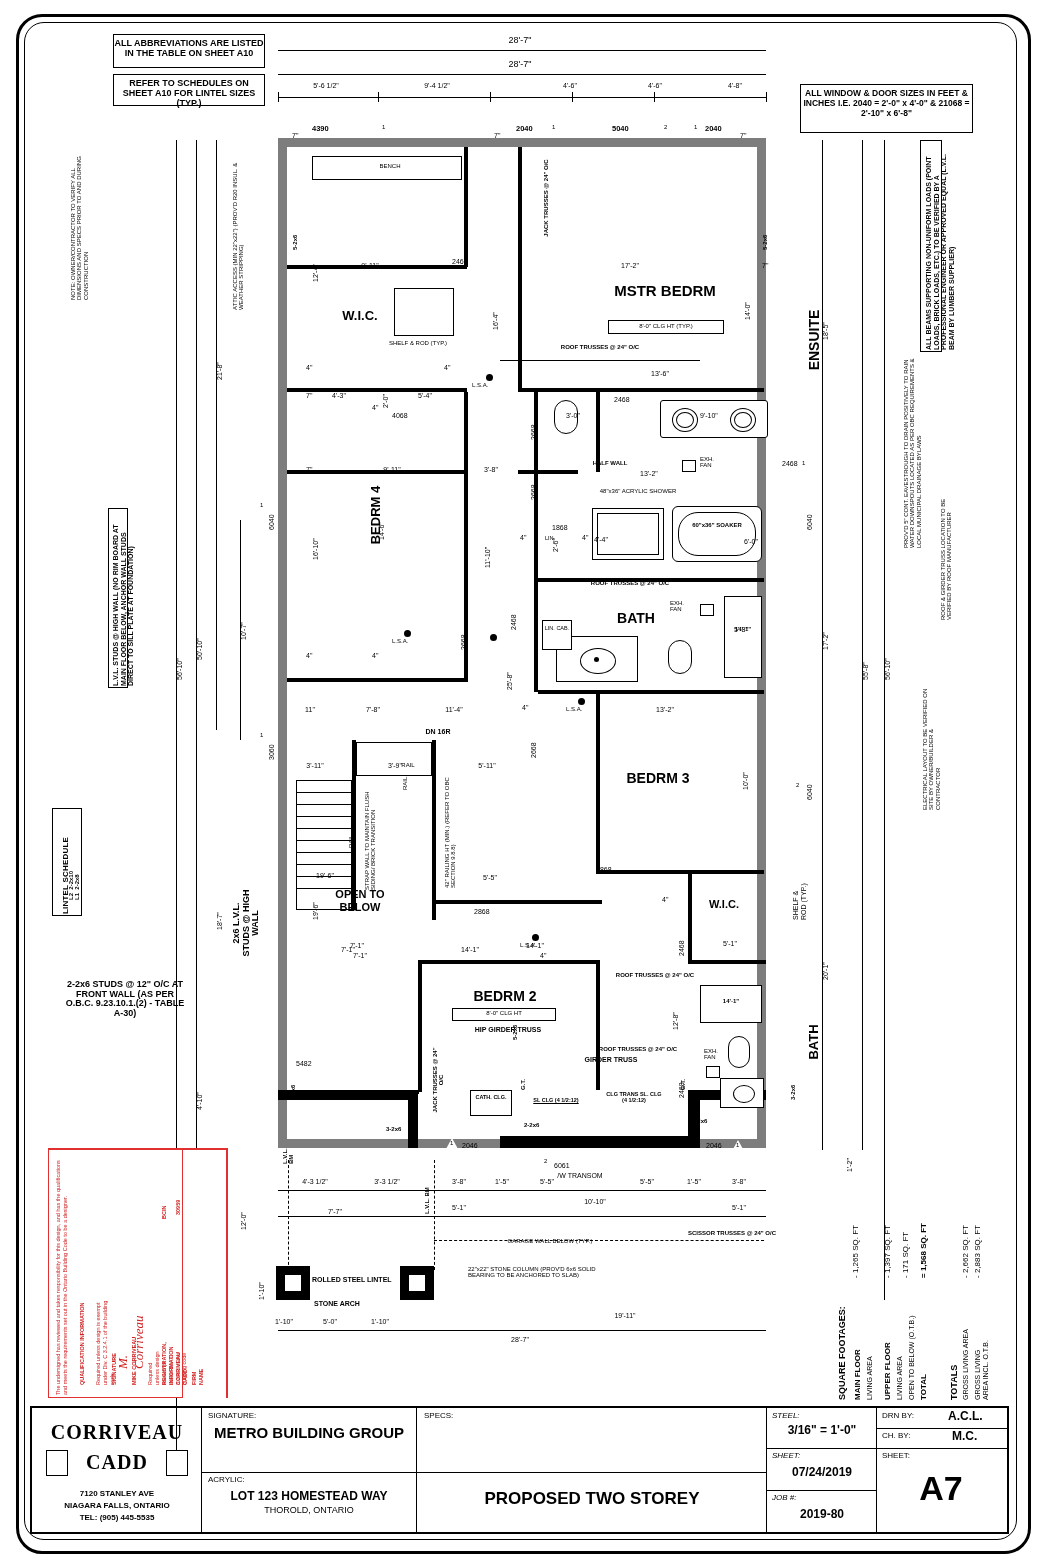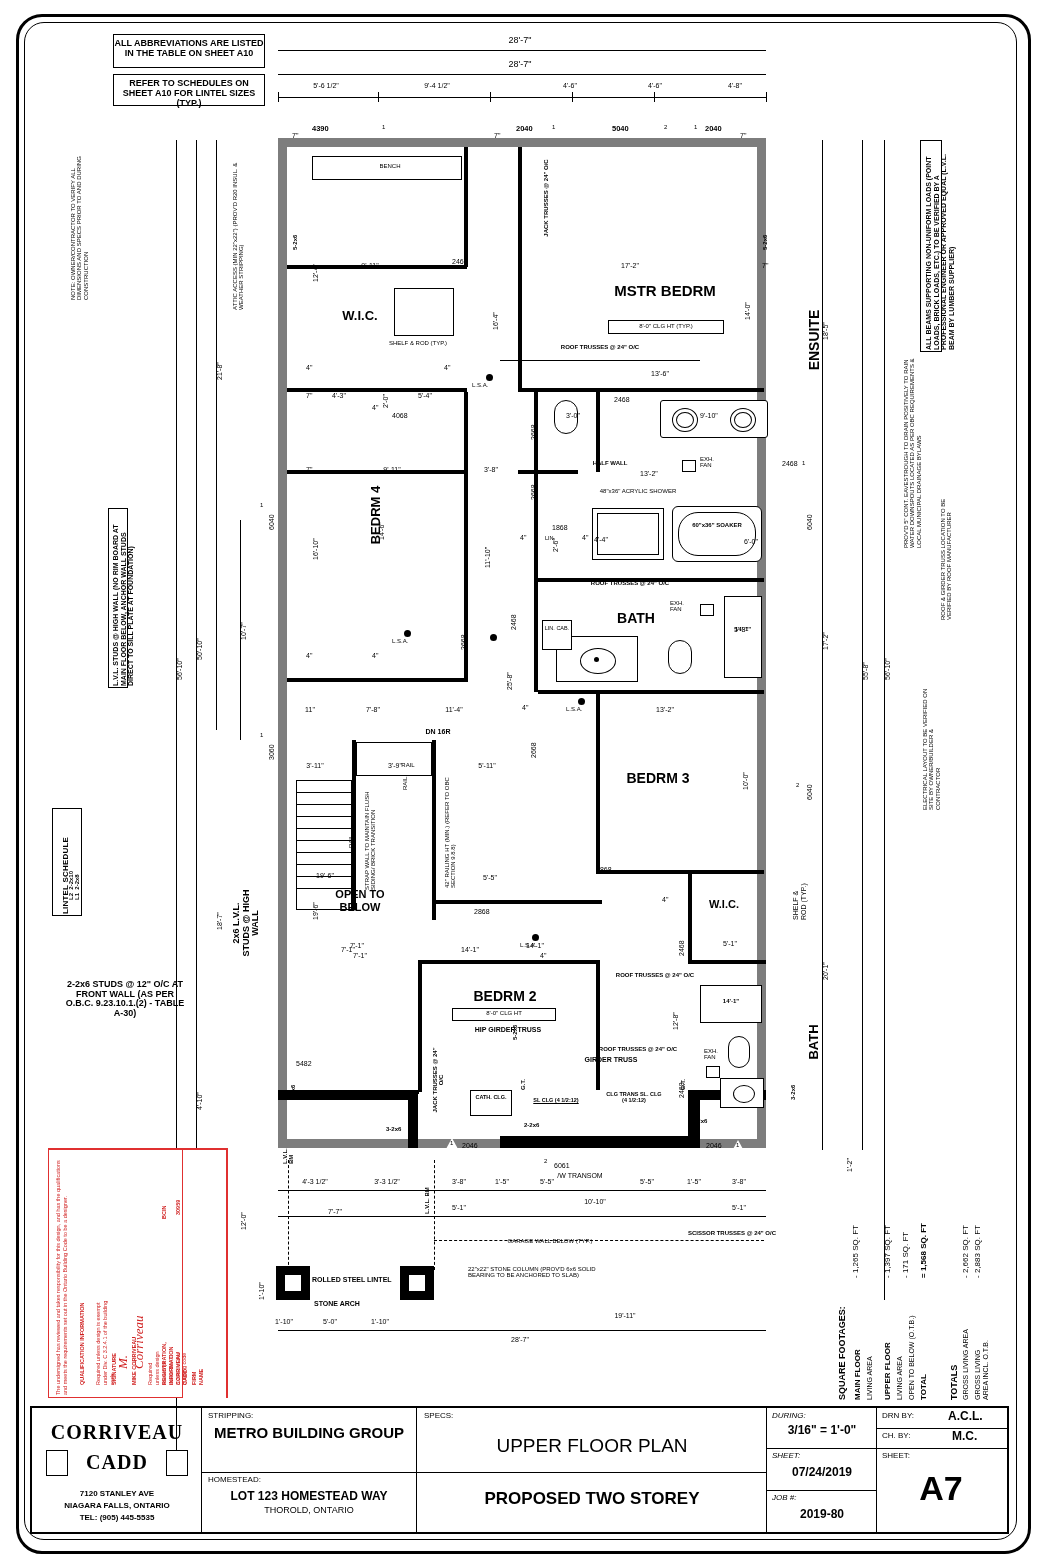--- a/index.html
+++ b/index.html
@@ -49,20 +49,23 @@
 
 <div id="sheet">
   <div id="border-outer"></div>
   <div id="border-inner"></div>
 
   <div class="note-box" style="left:113px;top:34px;width:152px;height:34px;font-size:9px;padding-top:3px;">
     <span>ALL ABBREVIATIONS ARE LISTED IN THE TABLE ON SHEET A10</span>
   </div>
   <div class="note-box" style="left:113px;top:74px;width:152px;height:32px;font-size:9px;padding-top:3px;">
     <span>REFER TO SCHEDULES ON SHEET A10 FOR LINTEL SIZES (TYP.)</span>
+  </div>
+  <div class="note-box" style="left:800px;top:84px;width:173px;height:49px;font-size:8.5px;padding:3px 2px;">
+    <span>ALL WINDOW &amp; DOOR SIZES IN FEET &amp; INCHES I.E. 2040 = 2'-0" x 4'-0" &amp; 21068 = 2'-10" x 6'-8"</span>
   </div>
 
   <div class="txt vert xs" style="left:70px;top:300px;transform:rotate(-90deg);width:170px;">
     <span>NOTE: OWNER/CONTRACTOR TO VERIFY ALL DIMENSIONS AND SPECS PRIOR TO AND DURING CONSTRUCTION</span>
   </div>
   <div class="box" style="left:108px;top:508px;width:20px;height:180px;"></div>
   <div class="txt vert b" style="left:112px;top:686px;transform:rotate(-90deg);width:176px;font-size:7px;">
     <span>L.V.L. STUDS @ HIGH WALL (NO RIM BOARD AT MAIN FLOOR BELOW, ANCHOR WALL STUDS DIRECT TO SILL PLATE AT FOUNDATION)</span>
   </div>
   <div class="box" style="left:920px;top:140px;width:22px;height:212px;"></div>
@@ -517,33 +520,32 @@
 
     <div class="txt b c" style="left:4px;top:14px;width:162px;font-size:20px;letter-spacing:1px;font-family:'Liberation Serif',serif;">CORRIVEAU</div>
     <div class="txt b c" style="left:4px;top:44px;width:162px;font-size:20px;letter-spacing:1px;font-family:'Liberation Serif',serif;">CADD</div>
     <div class="txt c b" style="left:4px;top:82px;width:162px;font-size:8px;">7120 STANLEY AVE</div>
     <div class="txt c b" style="left:4px;top:94px;width:162px;font-size:8px;">NIAGARA FALLS, ONTARIO</div>
     <div class="txt c b" style="left:4px;top:106px;width:162px;font-size:8px;">TEL: (905) 445-5535</div>
 
     <div class="thinbox" style="left:14px;top:42px;width:22px;height:26px;"></div>
     <div class="thinbox" style="left:134px;top:42px;width:22px;height:26px;"></div>
 
-    <div class="txt" style="left:176px;top:4px;font-size:8px;">STRIPPING:</div>
+    <div class="txt" style="left:176px;top:4px;font-size:8px;">SIGNATURE:</div>
     <div class="txt b c" style="left:172px;top:16px;width:210px;font-size:15px;line-height:1.15;">METRO BUILDING GROUP</div>
     <div class="tbsub" style="left:170px;top:64px;width:215px;border-top:1.5px solid #000;"></div>
-    <div class="txt" style="left:176px;top:68px;font-size:8px;">HOMESTEAD:</div>
+    <div class="txt" style="left:176px;top:68px;font-size:8px;">ACRYLIC:</div>
     <div class="txt b c" style="left:172px;top:82px;width:210px;font-size:12px;">LOT 123 HOMESTEAD WAY</div>
     <div class="txt c" style="left:172px;top:98px;width:210px;font-size:9px;">THOROLD, ONTARIO</div>
 
     <div class="txt" style="left:392px;top:4px;font-size:8px;">SPECS:</div>
-    <div class="txt c" style="left:388px;top:28px;width:344px;font-size:19px;">UPPER FLOOR PLAN</div>
     <div class="tbsub" style="left:385px;top:64px;width:350px;border-top:1.5px solid #000;"></div>
     <div class="txt b c" style="left:388px;top:82px;width:344px;font-size:17px;">PROPOSED TWO STOREY</div>
 
-    <div class="txt" style="left:740px;top:4px;font-size:8px;font-style:italic;">DURING:</div>
+    <div class="txt" style="left:740px;top:4px;font-size:8px;font-style:italic;">STEEL:</div>
     <div class="txt c b" style="left:736px;top:16px;width:108px;font-size:12px;">3/16" = 1'-0"</div>
     <div class="tbsub" style="left:735px;top:40px;width:110px;border-top:1.5px solid #000;"></div>
     <div class="txt" style="left:740px;top:44px;font-size:8px;font-style:italic;">SHEET:</div>
     <div class="txt c b" style="left:736px;top:58px;width:108px;font-size:12px;">07/24/2019</div>
     <div class="tbsub" style="left:735px;top:82px;width:110px;border-top:1.5px solid #000;"></div>
     <div class="txt" style="left:740px;top:86px;font-size:8px;font-style:italic;">JOB #:</div>
     <div class="txt c b" style="left:736px;top:100px;width:108px;font-size:12px;">2019-80</div>
 
     <div class="txt" style="left:850px;top:4px;font-size:8px;">DRN BY:</div>
     <div class="txt b" style="left:916px;top:2px;font-size:12px;">A.C.L.</div>

